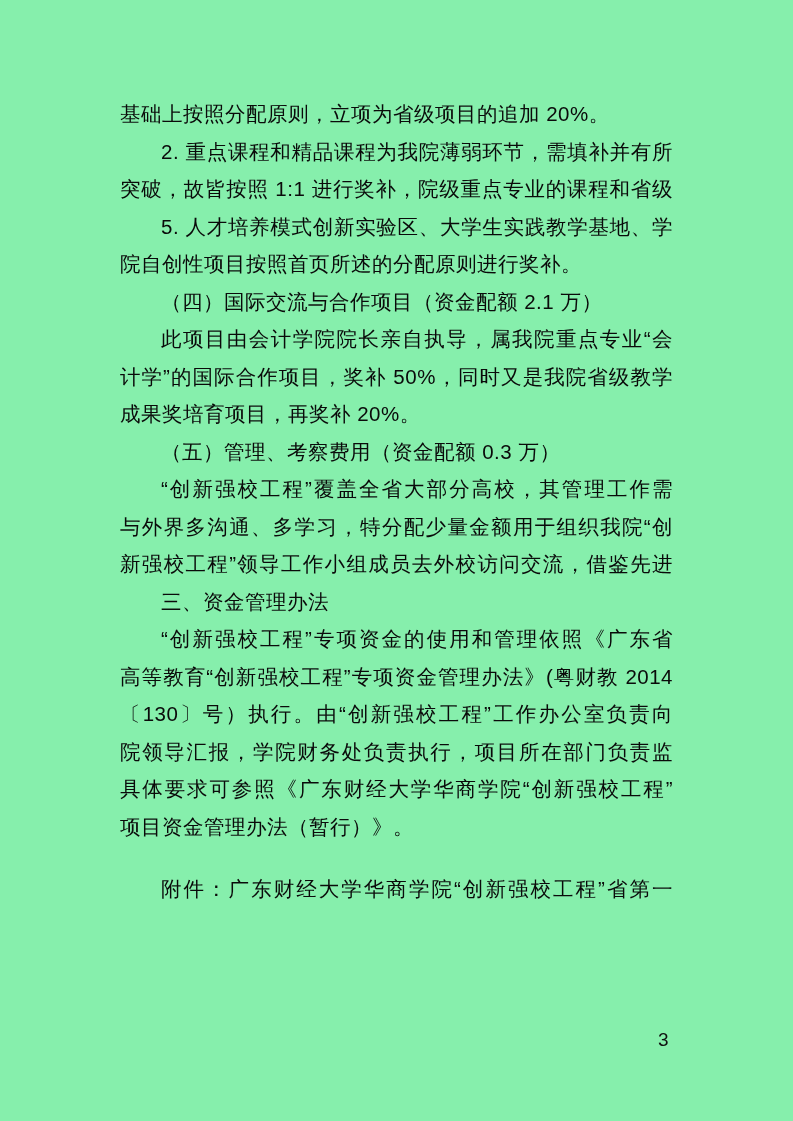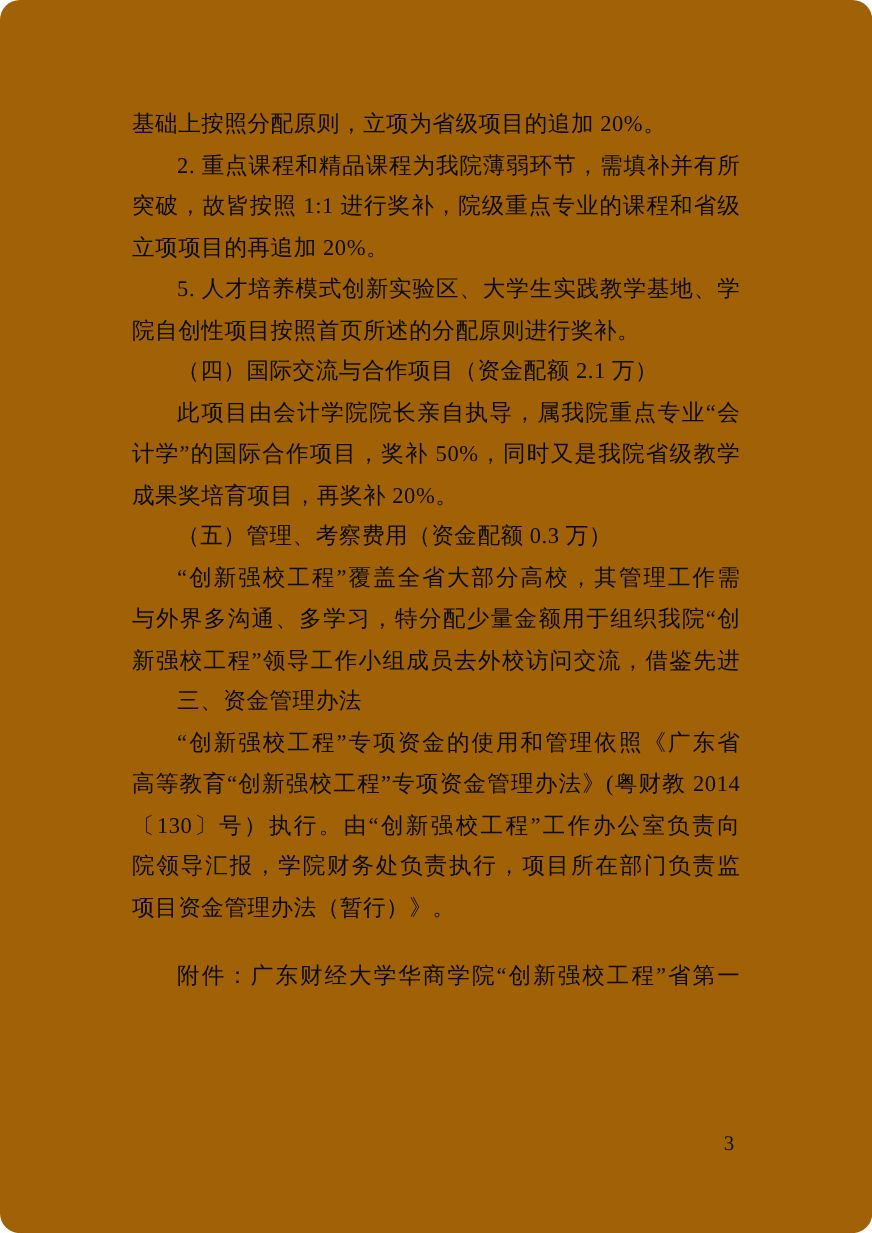--- a/index.html
+++ b/index.html
@@ -4,25 +4,24 @@
 <style>
   html, body {
     margin: 0;
     padding: 0;
     background: #ffffff;
   }
   .page {
     position: relative;
     width: 793px;
     height: 1121px;
-    background: #a16207;
+    background: #86efac;
     color: #0a0a0a;
-    font-family: Liberation Serif, serif;
+    font-family: Liberation Sans, sans-serif;
     overflow: hidden;
-    border-radius: 18px;
   }
   .doc-body {
     position: absolute;
     left: 120px;
     top: 95px;
     width: 553px;
   }
   .para { margin: 0; padding: 0; }
   .line {
     height: 37.5px;
@@ -52,21 +51,20 @@
 <body>
 
 <div class="page">
   <div class="doc-body">
       <div class="para">
         <div class="line">基础上按照分配原则，立项为省级项目的追加 20%。</div>
       </div>
       <div class="para">
         <div class="line just indent">2. 重点课程和精品课程为我院薄弱环节，需填补并有所</div>
         <div class="line just">突破，故皆按照 1:1 进行奖补，院级重点专业的课程和省级</div>
-        <div class="line">立项项目的再追加 20%。</div>
       </div>
       <div class="para">
         <div class="line just indent">5. 人才培养模式创新实验区、大学生实践教学基地、学</div>
         <div class="line">院自创性项目按照首页所述的分配原则进行奖补。</div>
       </div>
       <div class="para">
         <div class="line indent">（四）国际交流与合作项目（资金配额 2.1 万）</div>
       </div>
       <div class="para">
         <div class="line just indent">此项目由会计学院院长亲自执导，属我院重点专业“会</div>
@@ -82,20 +80,21 @@
         <div class="line just">新强校工程”领导工作小组成员去外校访问交流，借鉴先进</div>
       </div>
       <div class="para">
         <div class="line indent">三、资金管理办法</div>
       </div>
       <div class="para">
         <div class="line just indent">“创新强校工程”专项资金的使用和管理依照《广东省</div>
         <div class="line just">高等教育“创新强校工程”专项资金管理办法》(粤财教 2014</div>
         <div class="line just">〔130〕号）执行。由“创新强校工程”工作办公室负责向</div>
         <div class="line just">院领导汇报，学院财务处负责执行，项目所在部门负责监督。</div>
+        <div class="line just">具体要求可参照《广东财经大学华商学院“创新强校工程”</div>
         <div class="line">项目资金管理办法（暂行）》。</div>
       </div>
       <div class="para" style="margin-top: 25px;">
         <div class="line just indent">附件：广东财经大学华商学院“创新强校工程”省第一</div>
       </div>
     </div>
   <div class="page-number">3</div>
 </div>
 
 </body></html>

